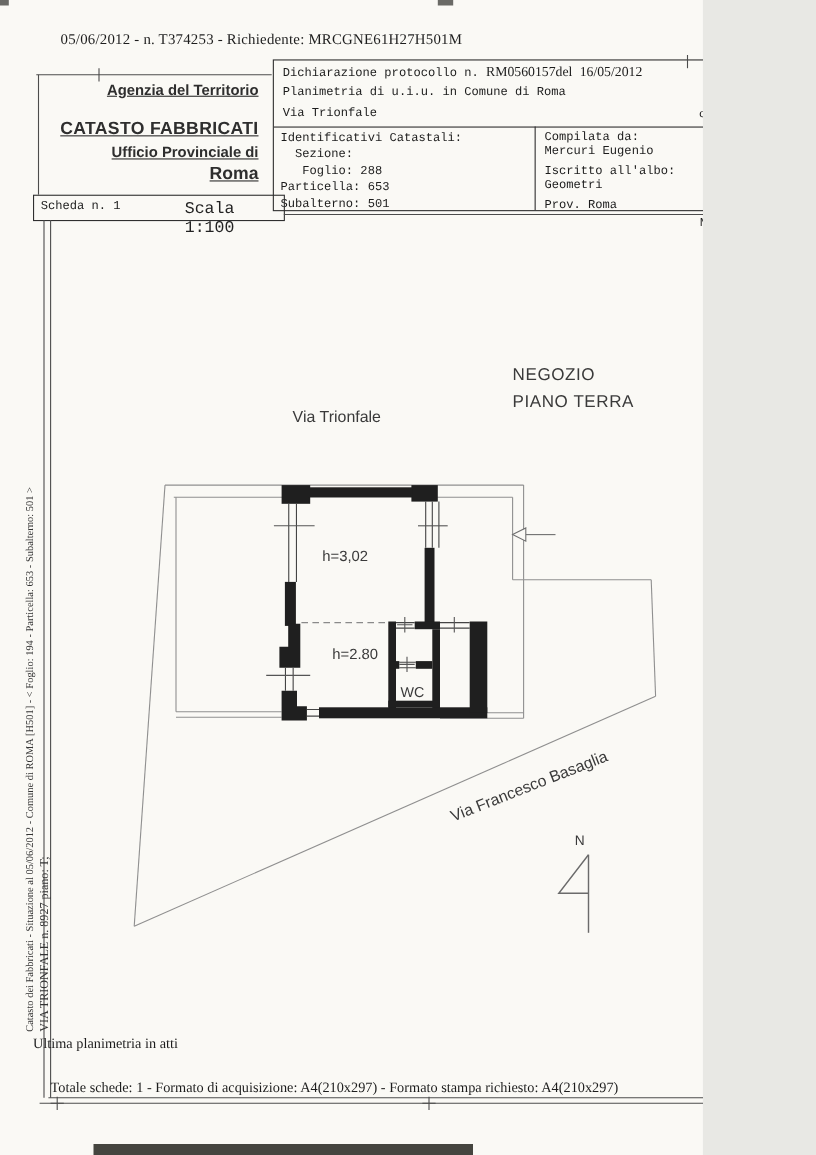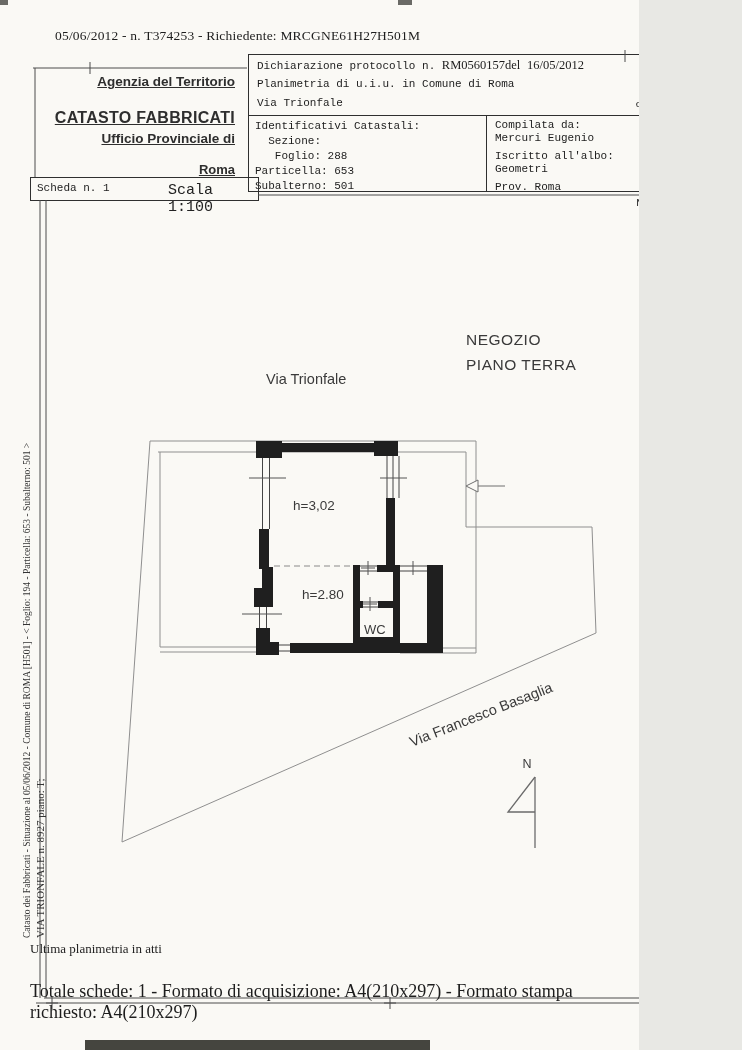--- a/index.html
+++ b/index.html
@@ -8,21 +8,21 @@
   .abs{position:absolute;}
   .serif{font-family:"Liberation Serif",serif;}
   .mono{font-family:"Liberation Mono","DejaVu Sans Mono",monospace;}
 
   .top-line{left:55px;top:28px;font-size:13.5px;color:#1d1d1d;letter-spacing:.2px;}
 
   .agency{left:45px;top:74px;width:190px;text-align:right;color:#2e2e2e;text-decoration:underline;}
   .agency .a1{font-size:13.5px;font-weight:700;}
   .agency .a2{font-size:16px;font-weight:700;margin-top:20px;letter-spacing:.3px;}
   .agency .a3{font-size:13.5px;font-weight:700;margin-top:4px;}
-  .agency .a4{font-size:13px;font-weight:700;margin-top:16px;}
+  .agency .a4{font-size:16px;font-weight:700;margin-top:4px;}
 
   .decl-box{left:248px;top:54px;width:441px;height:136px;border:1.3px solid #2f2f2f;background:transparent;}
   .decl-box .row1{position:absolute;left:8px;top:3px;font-size:11px;color:#1c1c1c;}
   .decl-box .pval{font-family:"Liberation Serif",serif;font-size:12.5px;}
   .decl-box .row2{position:absolute;left:8px;top:23px;font-size:11px;color:#1c1c1c;}
   .decl-box .row3{position:absolute;left:8px;top:42px;font-size:11px;color:#1c1c1c;}
   .decl-box .civ{position:absolute;right:14px;top:42px;font-size:11px;color:#1c1c1c;font-family:Liberation Serif, serif;}
   .decl-box .hdiv{position:absolute;left:0;top:60px;width:100%;height:0;border-top:1.2px solid #2f2f2f;}
   .decl-box .vdiv{position:absolute;left:237px;top:60px;width:0;height:76px;border-left:1.2px solid #2f2f2f;}
   .cad{position:absolute;left:6px;top:64px;font-size:11px;line-height:15px;color:#1c1c1c;}
@@ -32,21 +32,21 @@
   .comp .prow{position:relative;margin-top:6px;}
   .comp .pnum{position:absolute;right:-4px;top:16px;}
 
   .sheet-box{left:30px;top:177px;width:227px;height:22px;border:1.3px solid #2f2f2f;}
   .sheet-box .s1{position:absolute;left:6px;top:4px;font-size:11px;}
   .sheet-box .s2{position:absolute;left:110px;top:4px;font-size:15px;margin-left:27px;}
 
   .footer{left:30px;color:#1d1d1d;}
   .f1{top:941px;font-size:13px;}
   .f2{top:963px;font-size:13px;}
-  .f3{top:981px;font-size:18px;}
+  .f3{top:981px;font-size:13px;margin-left:16px;}
 
   svg text{fill:#3a3a3a;}
   .plan-label{font-family:"Liberation Sans",sans-serif;}
   .side-text{font-family:"Liberation Serif",serif;fill:#333;}
 </style>
 </head>
 <body>
 
 <div class="page">
 

